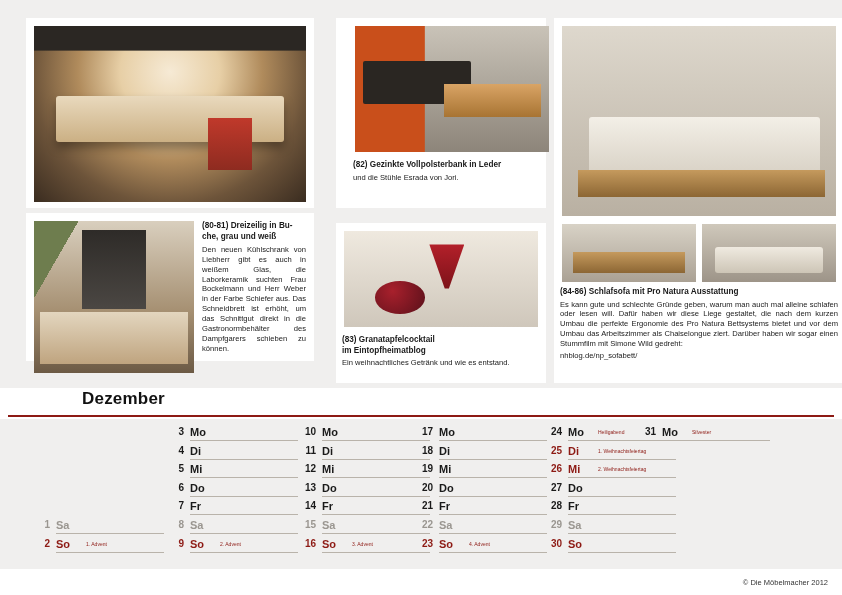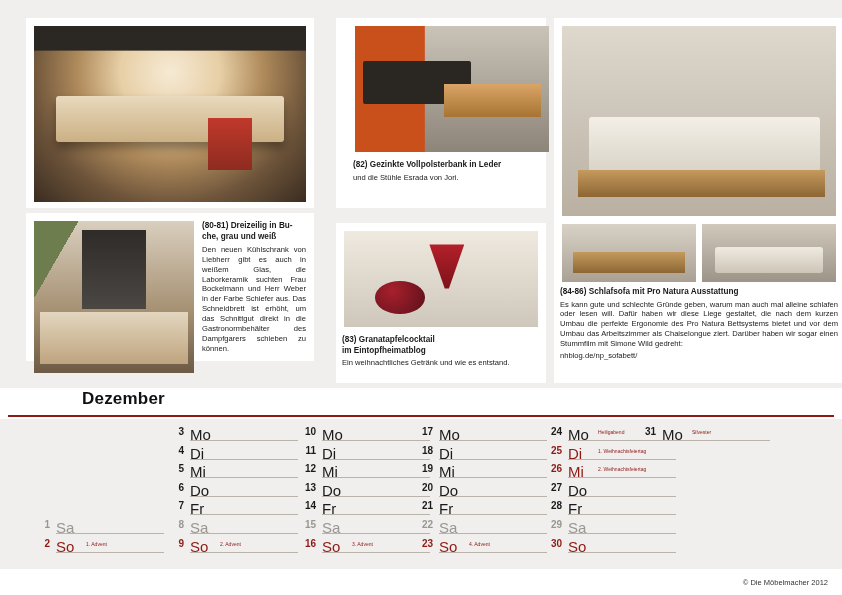--- a/index.html
+++ b/index.html
@@ -174,21 +174,21 @@
 
   .drow{
     position:relative;height:18.6px;
   }
   .dnum{
     position:absolute;left:0;top:1px;width:16px;text-align:right;
     font-size:10px;font-weight:bold;color:#1a1a1a;
   }
   .dday{
     position:absolute;left:22px;top:1px;
-    font-size:15px;font-weight:normal;color:#1a1a1a;
+    font-size:11px;font-weight:bold;color:#1a1a1a;
   }
   .dnote{
     position:absolute;left:52px;top:4px;
     font-size:5px;color:#8d1a14;white-space:nowrap;
   }
   .dline{
     position:absolute;left:22px;right:0;top:15px;height:1px;background:#b9b3aa;
   }
   .we .dnum,.we .dday{color:#9a9690;}
   .sun .dnum,.sun .dday{color:#8d1a14;}

